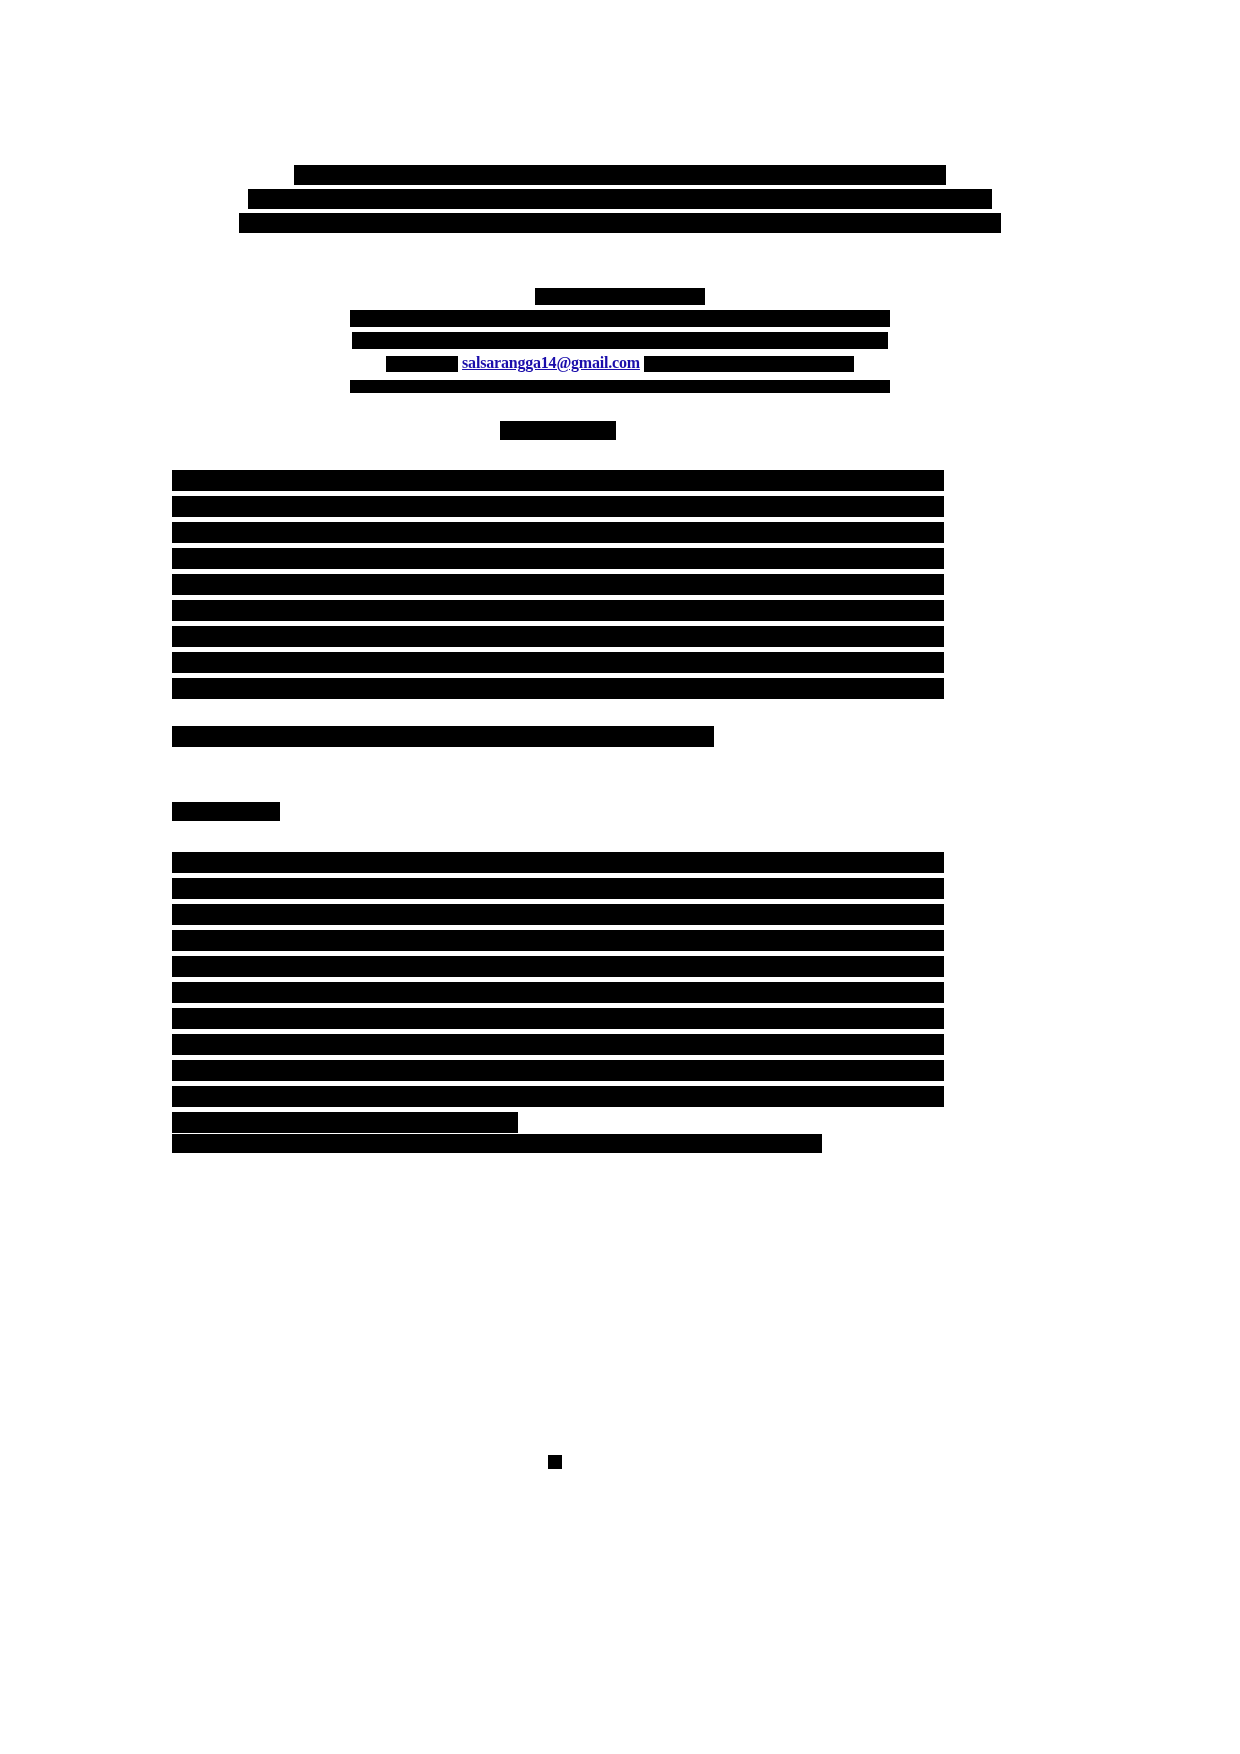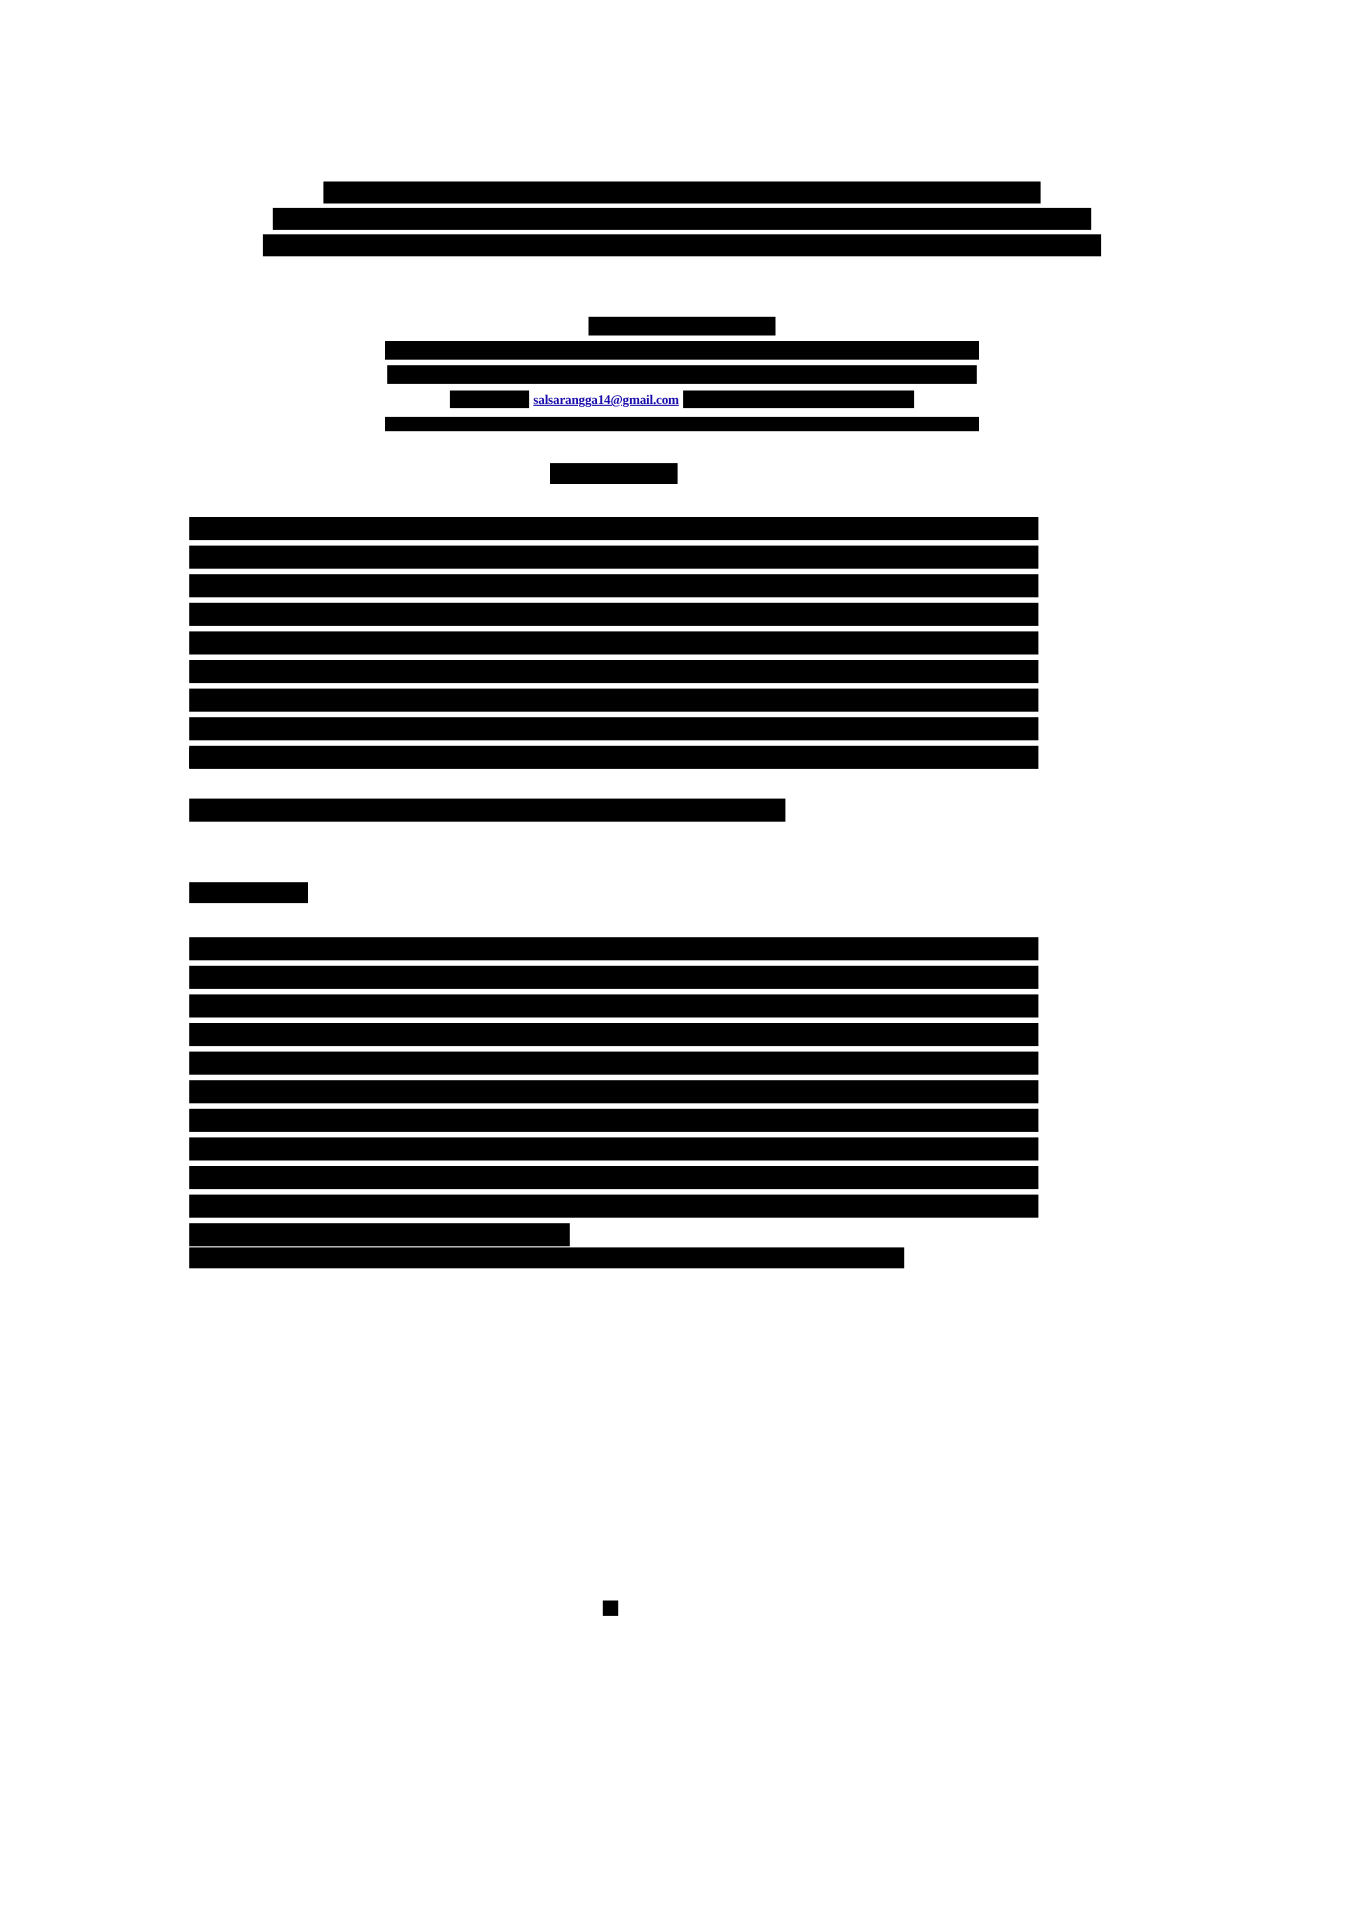--- a/index.html
+++ b/index.html
@@ -56,21 +56,21 @@
     display: block;
     margin: 0 auto 5px auto;
     height: 17px;
   }
 
   .email-link {
     display: inline-block;
     color: #1a0dab;
     text-decoration: underline;
     font-family: "Liberation Serif", serif;
-    font-size: 12px;
+    font-size: 16px;
     font-weight: bold;
     letter-spacing: -0.2px;
   }
   .email-row {
     position: relative;
     height: 22px;
     margin-top: 2px;
   }
   .email-row .redact {
     vertical-align: middle;

